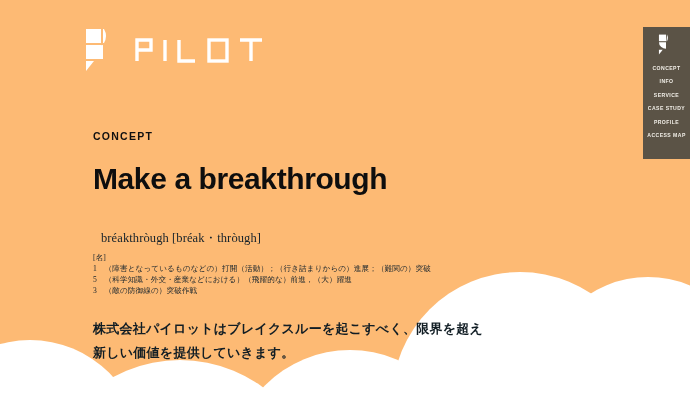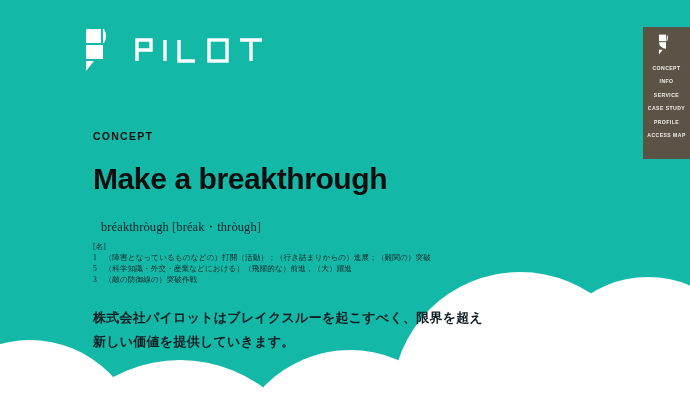--- a/index.html
+++ b/index.html
@@ -4,21 +4,21 @@
 <style>
   * { margin:0; padding:0; box-sizing:border-box; }
   html, body {
     width:690px; height:406px;
     overflow:hidden;
     font-family:"Liberation Sans", sans-serif;
   }
   #stage {
     position:relative;
     width:690px; height:406px;
-    background:#14b8a6;
+    background:#fdba74;
     overflow:hidden;
   }
 
   
   #clouds { position:absolute; left:0; top:0; width:690px; height:406px; }
 
   
   #logo-area {
     position:absolute;
     left:84px; top:27px;
@@ -59,21 +59,21 @@
     color:#101010;
     letter-spacing:1.25px;
     margin-bottom:21px;
   }
   #headline {
     font-size:30px;
     font-weight:bold;
     color:#0E0E0E;
     letter-spacing:-0.4px;
     line-height:1.05;
-    margin-bottom:24px;
+    margin-bottom:35px;
   }
 
   #dict { color:#15222b; }
   #dict-term {
     font-family:"Liberation Serif", serif;
     font-size:12.5px;
     color:#14212a;
     margin-bottom:5px;
     letter-spacing:0.1px;
     padding-left:8px;

